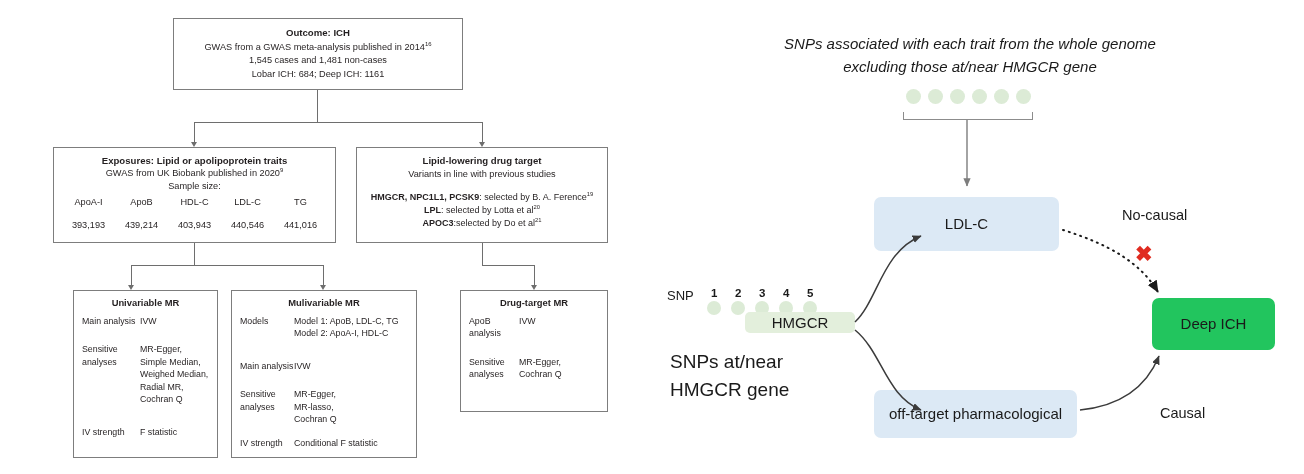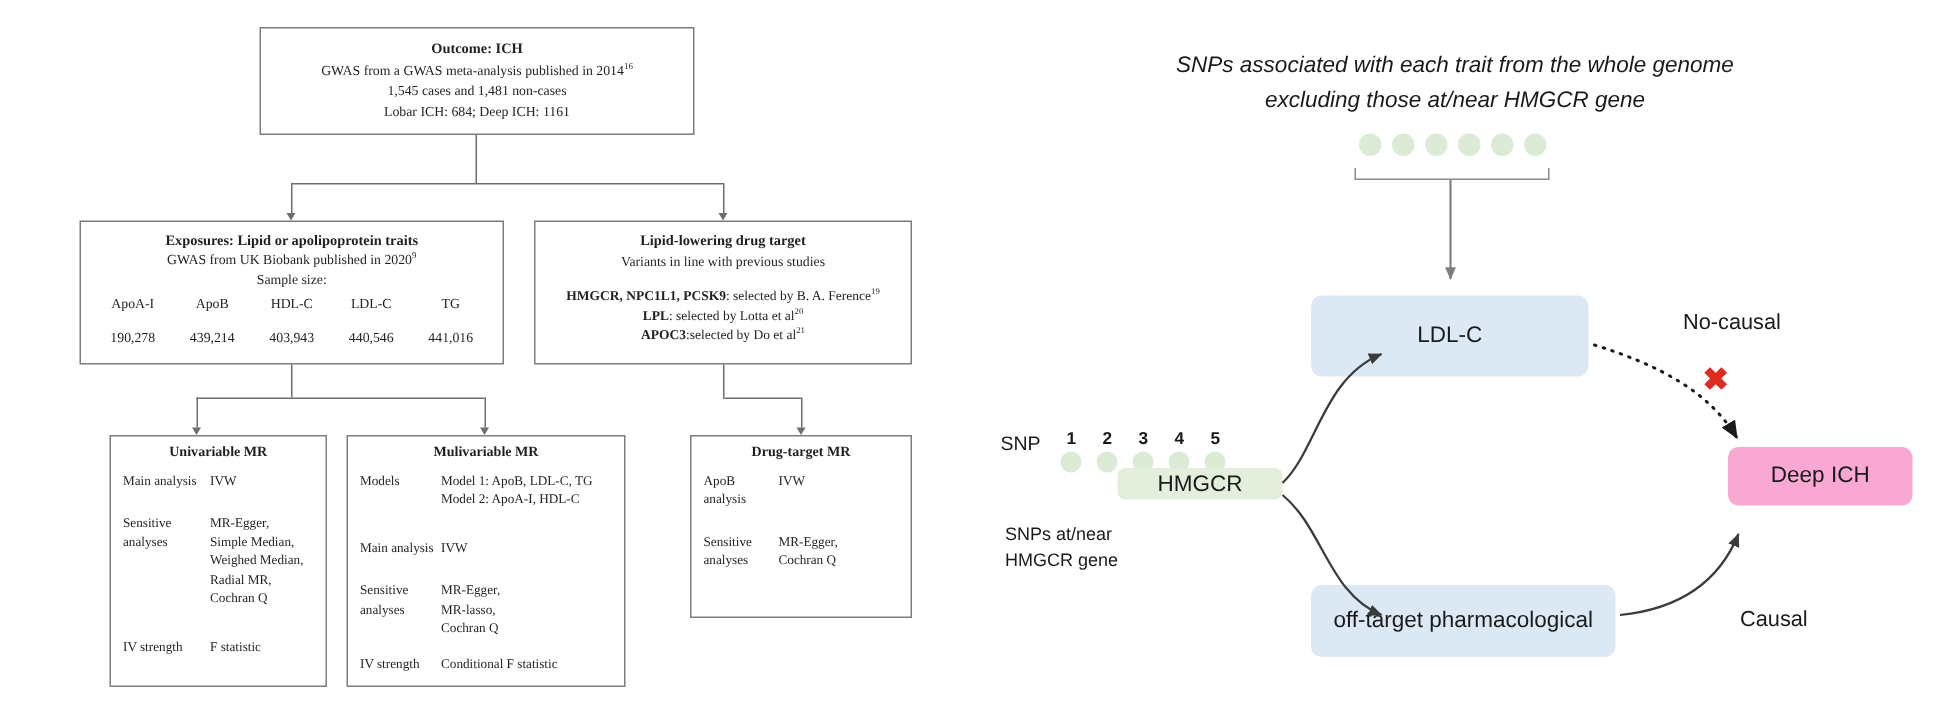--- a/index.html
+++ b/index.html
@@ -3,21 +3,21 @@
 <meta charset="utf-8">
 <style>
   html,body{margin:0;padding:0;background:#ffffff;}
   body{width:1304px;height:474px;position:relative;overflow:hidden;
        font-family:"Liberation Sans",sans-serif;color:#231f20;}
 
   
   #flowchart{position:absolute;left:0;top:0;width:650px;height:474px;}
 
   .fbox{position:absolute;border:1px solid #7d7d7d;background:#ffffff;
-        box-sizing:border-box;font-family:Liberation Serif, serif;}
+        box-sizing:border-box;font-family:Liberation Sans, sans-serif;}
   .fbox .ttl{font-weight:bold;text-align:center;}
   .fline{text-align:center;}
   sup{font-size:65%;vertical-align:super;line-height:0;}
 
   
   #box-outcome{left:173px;top:18px;width:290px;height:72px;font-size:9.2px;
                padding-top:7px;line-height:1.45;}
   #box-outcome .ttl{font-size:9.6px;margin-bottom:1px;}
 
   
@@ -74,30 +74,30 @@
   .snpdot{width:14px;height:14px;}
 
   .bracket{position:absolute;border:1px solid #8c8c8c;border-top:none;
            height:7px;}
 
   .rbox{position:absolute;border-radius:7px;box-sizing:border-box;
         display:flex;align-items:center;justify-content:center;
         text-align:center;font-size:15px;line-height:1.35;color:#1a1a1a;}
   #box-ldl{left:224px;top:197px;width:185px;height:54px;background:#dce9f5;}
   #box-offtarget{left:224px;top:390px;width:203px;height:48px;background:#dce9f5;}
-  #box-deepich{left:502px;top:298px;width:123px;height:39px;background:#f9a8d4;}
+  #box-deepich{left:502px;top:298px;width:123px;height:52px;background:#22c55e;}
 
   #hmgcr-bar{position:absolute;left:95px;top:312px;width:110px;height:21px;
              border-radius:5px;background:#e3efdc;display:flex;
              align-items:center;justify-content:center;
              font-size:15px;color:#1a1a1a;}
 
   #snp-label{position:absolute;left:17px;top:288px;font-size:13px;color:#1a1a1a;}
   .snpnum{position:absolute;top:287px;font-size:11.5px;font-weight:bold;color:#1a1a1a;}
-  #snp-caption{position:absolute;left:20px;top:348px;font-size:12px;
+  #snp-caption{position:absolute;left:20px;top:348px;font-size:19px;
                line-height:1.45;color:#1a1a1a;}
 
   #lab-nocausal{position:absolute;left:472px;top:207px;font-size:14.5px;color:#1a1a1a;}
   #lab-causal{position:absolute;left:510px;top:405px;font-size:14.5px;color:#1a1a1a;}
 
   #redx{position:absolute;left:485px;top:243px;font-size:21px;font-weight:bold;
         color:#e02b20;line-height:1;font-family:"Liberation Sans",sans-serif;}
 
   svg{position:absolute;left:0;top:0;overflow:visible;}
 </style>
@@ -118,21 +118,21 @@
     <div class="fline"><span>GWAS from UK Biobank published in 2020</span><sup>9</sup></div>
     <div class="fline">Sample size:</div>
     <div class="traitrow">
       <span>ApoA-I</span>
       <span>ApoB</span>
       <span>HDL-C</span>
       <span>LDL-C</span>
       <span>TG</span>
     </div>
     <div class="traitrow nums">
-      <span>190,278</span>
+      <span>393,193</span>
       <span>439,214</span>
       <span>403,943</span>
       <span>440,546</span>
       <span>441,016</span>
     </div>
   </div>
 
   <div class="fbox" id="box-drug">
     <div class="ttl">Lipid-lowering  drug target</div>
     <div class="fline">Variants in line with previous studies</div>

